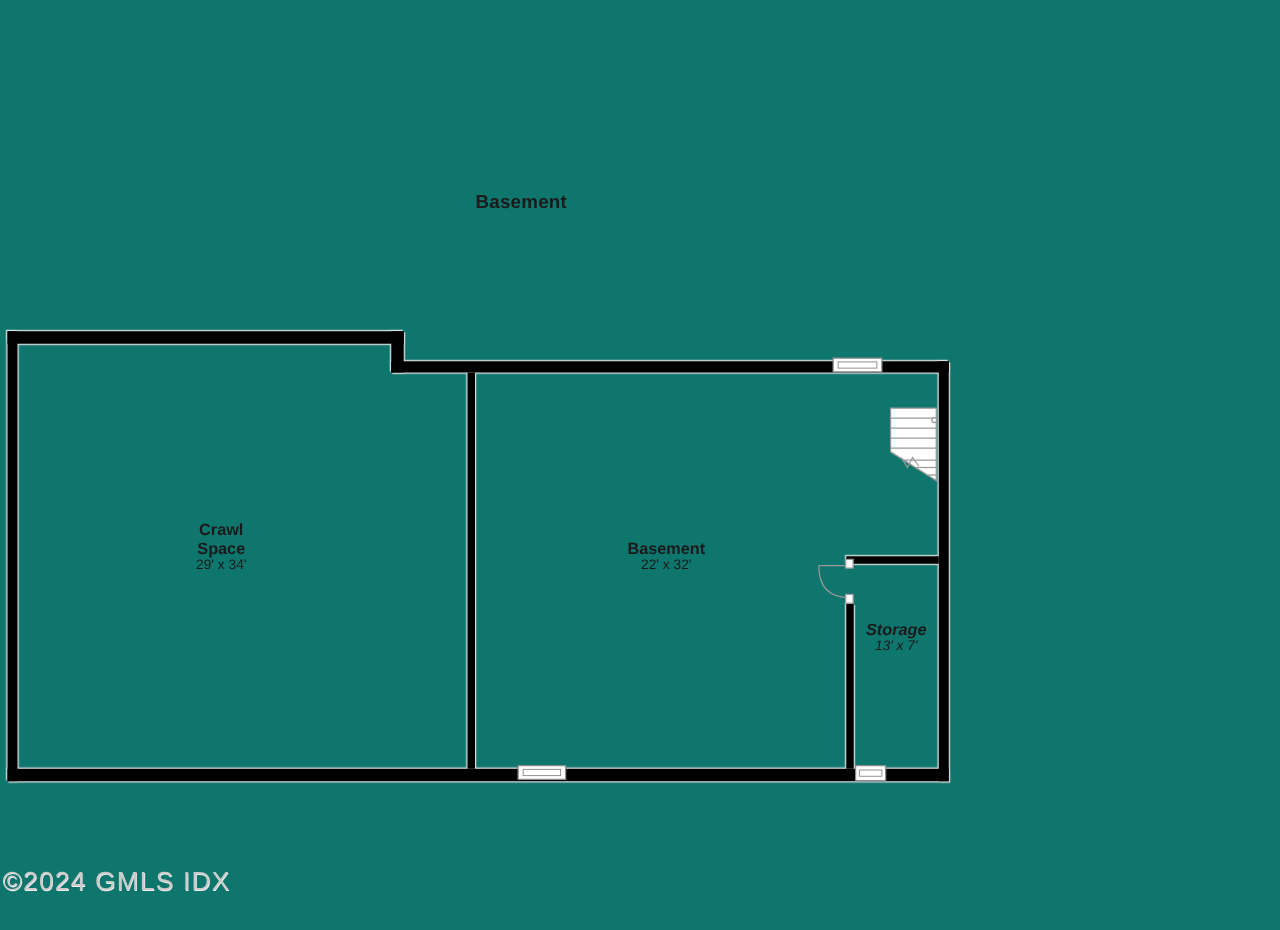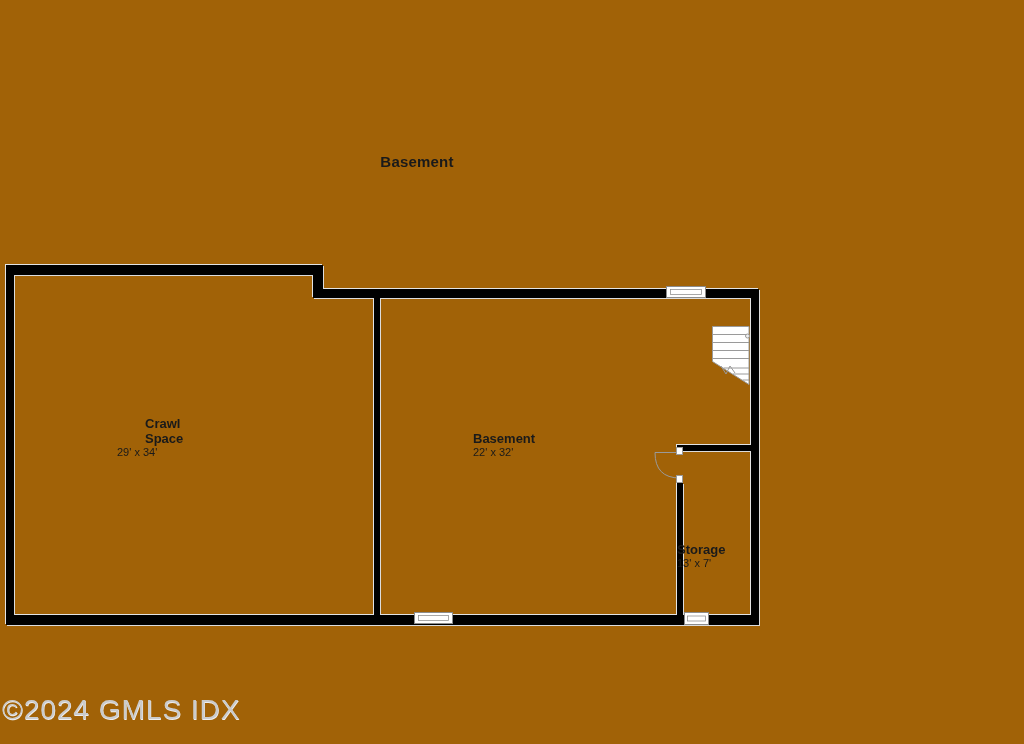--- a/index.html
+++ b/index.html
@@ -1,55 +1,56 @@
 <!DOCTYPE html>
 <html><head>
 <meta charset="utf-8">
 <style>
   html, body { margin: 0; padding: 0; background: #ffffff; }
   .canvas {
     position: relative;
     width: 1024px;
     height: 744px;
-    background: #a16207;
+    background: #0f766e;
     overflow: hidden;
     font-family: "Liberation Sans", sans-serif;
   }
   .plan-title {
     position: absolute;
     left: 317px; top: 153px; width: 200px;
     text-align: center;
     font-size: 15px;
     font-weight: bold;
     color: #1a1a1a;
     letter-spacing: 0.2px;
   }
   .plan-svg { position: absolute; left: 0; top: 0; }
   .walls { filter: drop-shadow(1px 1px 0 #dcdcdc) drop-shadow(-1px -1px 0 #e4e4e4); }
   .room-label {
     position: absolute;
+    text-align: center;
     color: #1a1a1a;
   }
   .room-name {
     font-size: 13px;
     font-weight: bold;
     line-height: 15px;
   }
   .room-dim {
     font-size: 11px;
     line-height: 12px;
   }
   .label-crawl    { left: 117px; top: 416px; width: 120px; }
   .label-crawl .room-name { max-width: 64px; margin: 0 auto; }
   .label-basement { left: 473px; top: 431px; width: 120px; }
-  .label-storage  { left: 677px; top: 542px; width: 80px; }
+  .label-storage  { left: 677px; top: 496px; width: 80px; font-style: italic; }
   .watermark {
     position: absolute;
     left: 2px; top: 694px;
-    font-size: 28px;
+    font-size: 21px;
     letter-spacing: 1px;
     color: #cbcbcb;
     text-shadow: 0.5px 0.5px 0 #efefef;
   }
 </style>
 </head>
 <body>
 
 <div class="canvas">
 

